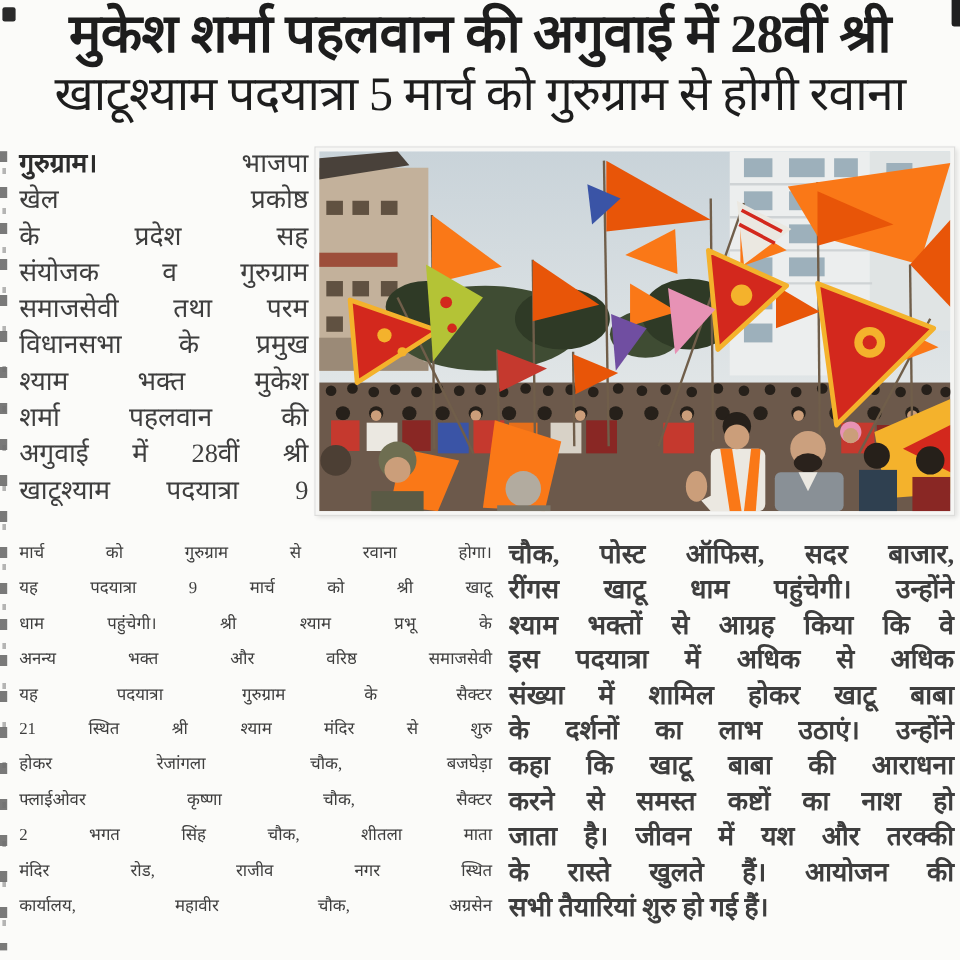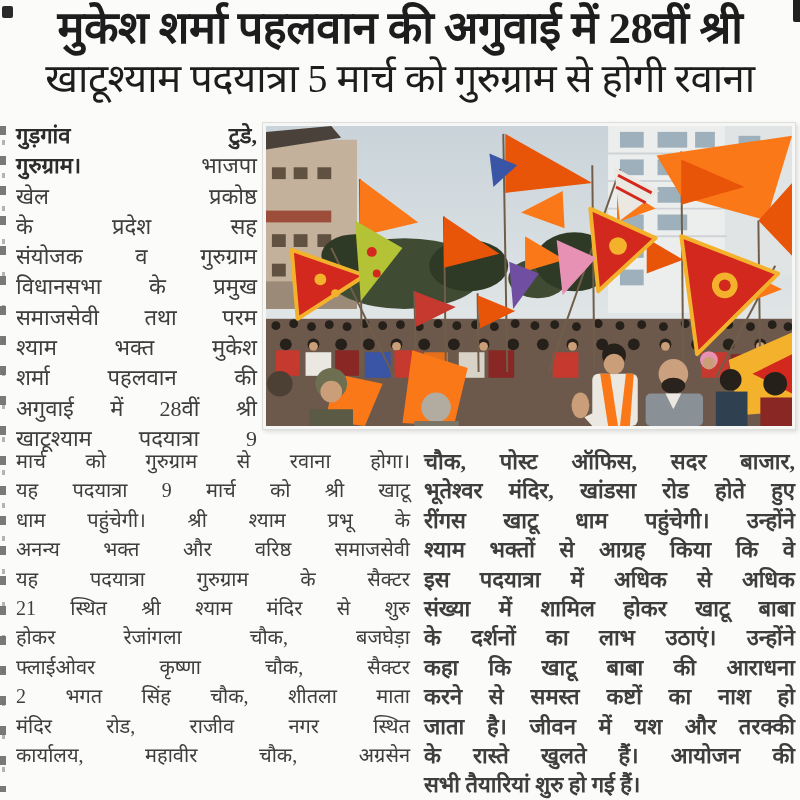--- a/index.html
+++ b/index.html
@@ -30,21 +30,21 @@
     background:#fff;border:1px solid var(--photo_frame,#dddddb);
     box-shadow:0 0 0 3px #f6f6f4 inset,2px 2px 4px rgba(0,0,0,.12);}
   .photo svg{position:absolute;inset:3px;width:526px;height:300px;filter:blur(.4px) saturate(1.05);}
 
   
   .col{position:absolute;}
   .col .line{text-align:justify;text-align-last:justify;white-space:nowrap;}
   .col .line.nj{text-align-last:left;}
   .col .line b{font-weight:700;color:#2c2c2c;}
   .col-side{left:16px;top:121px;width:241px;font-size:22px;line-height:30.3px;}
-  .col-a{left:16px;top:447px;width:394px;font-size:20px;line-height:29.4px;}
+  .col-a{left:16px;top:447px;width:394px;font-size:14px;line-height:29.4px;}
   .col-b{left:424px;top:447px;width:371px;font-size:22px;line-height:29.4px;font-weight:bold;}
 
   
   .sf{fill:var(--saffron)} .sd{fill:var(--saffron_deep)} .fr{fill:var(--flag_red)}
   .fy{fill:var(--flag_yellow)}
   .orn{fill:var(--flag_red);stroke:var(--flag_yellow);stroke-width:4;stroke-linejoin:round}
   .gf{fill:var(--flag_green)} .pk{fill:var(--flag_pink)} .pu{fill:var(--flag_purple)}
   .bl{fill:var(--flag_blue)} .cr{fill:var(--cloth_red)} .wh{fill:var(--cloth_white)}
   .hair{fill:var(--hair)} .skin{fill:var(--skin)}
   .pole{stroke:var(--pole);stroke-width:2;fill:none}
@@ -288,33 +288,32 @@
           <rect x="455" y="270" width="32" height="35" fill="#30404f"></rect>
           <circle cx="515" cy="262" r="12" class="hair"></circle>
           <rect x="500" y="276" width="32" height="29" fill="var(--maroon)"></rect>
         </g>
       </g>
     </svg>
   </div>
 
   <div class="col col-side">
 
-      <div class="line"><b>गुड़गांव टुडे,</b> </div>
 
       <div class="line"><b>गुरुग्राम।</b> <span>भाजपा</span></div>
 
       <div class="line"> <span>खेल प्रकोष्ठ</span></div>
 
       <div class="line"> <span>के प्रदेश सह</span></div>
 
       <div class="line"> <span>संयोजक व गुरुग्राम</span></div>
 
+      <div class="line"> <span>समाजसेवी तथा परम</span></div>
+
       <div class="line"> <span>विधानसभा के प्रमुख</span></div>
-
-      <div class="line"> <span>समाजसेवी तथा परम</span></div>
 
       <div class="line"> <span>श्याम भक्त मुकेश</span></div>
 
       <div class="line"> <span>शर्मा पहलवान की</span></div>
 
       <div class="line"> <span>अगुवाई में 28वीं श्री</span></div>
 
       <div class="line"> <span>खाटूश्याम पदयात्रा 9</span></div>
     </div>
 
@@ -341,21 +340,20 @@
 
       <div class="line"> <span>मंदिर रोड, राजीव नगर स्थित</span></div>
 
       <div class="line"> <span>कार्यालय, महावीर चौक, अग्रसेन</span></div>
     </div>
 
   <div class="col col-b">
 
       <div class="line"> <span>चौक, पोस्ट ऑफिस, सदर बाजार,</span></div>
 
-      <div class="line"> <span>भूतेश्वर मंदिर, खांडसा रोड होते हुए</span></div>
 
       <div class="line"> <span>रींगस खाटू धाम पहुंचेगी। उन्होंने</span></div>
 
       <div class="line"> <span>श्याम भक्तों से आग्रह किया कि वे</span></div>
 
       <div class="line"> <span>इस पदयात्रा में अधिक से अधिक</span></div>
 
       <div class="line"> <span>संख्या में शामिल होकर खाटू बाबा</span></div>
 
       <div class="line"> <span>के दर्शनों का लाभ उठाएं। उन्होंने</span></div>

